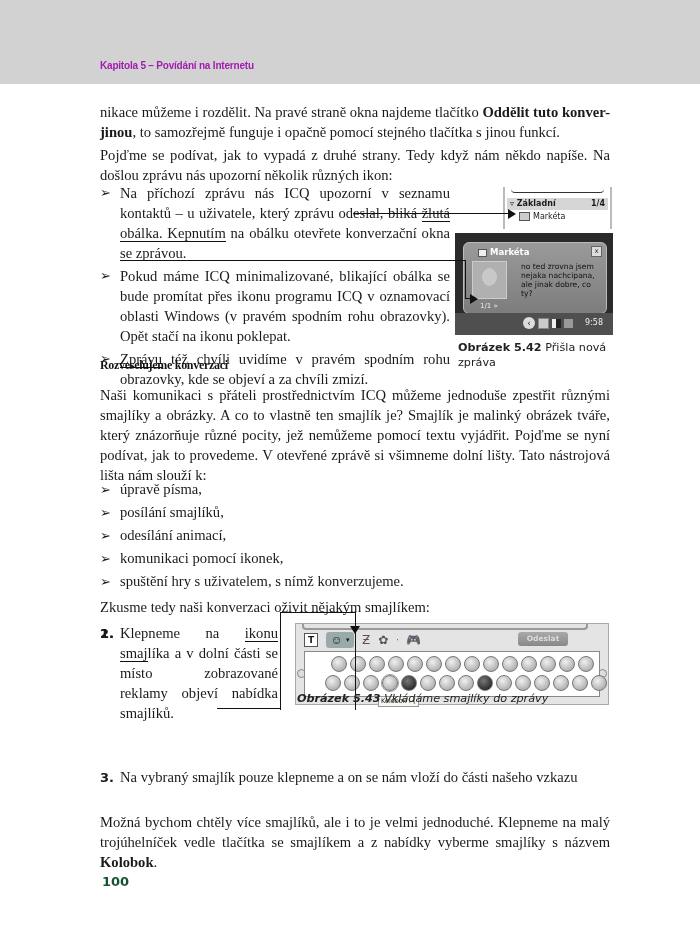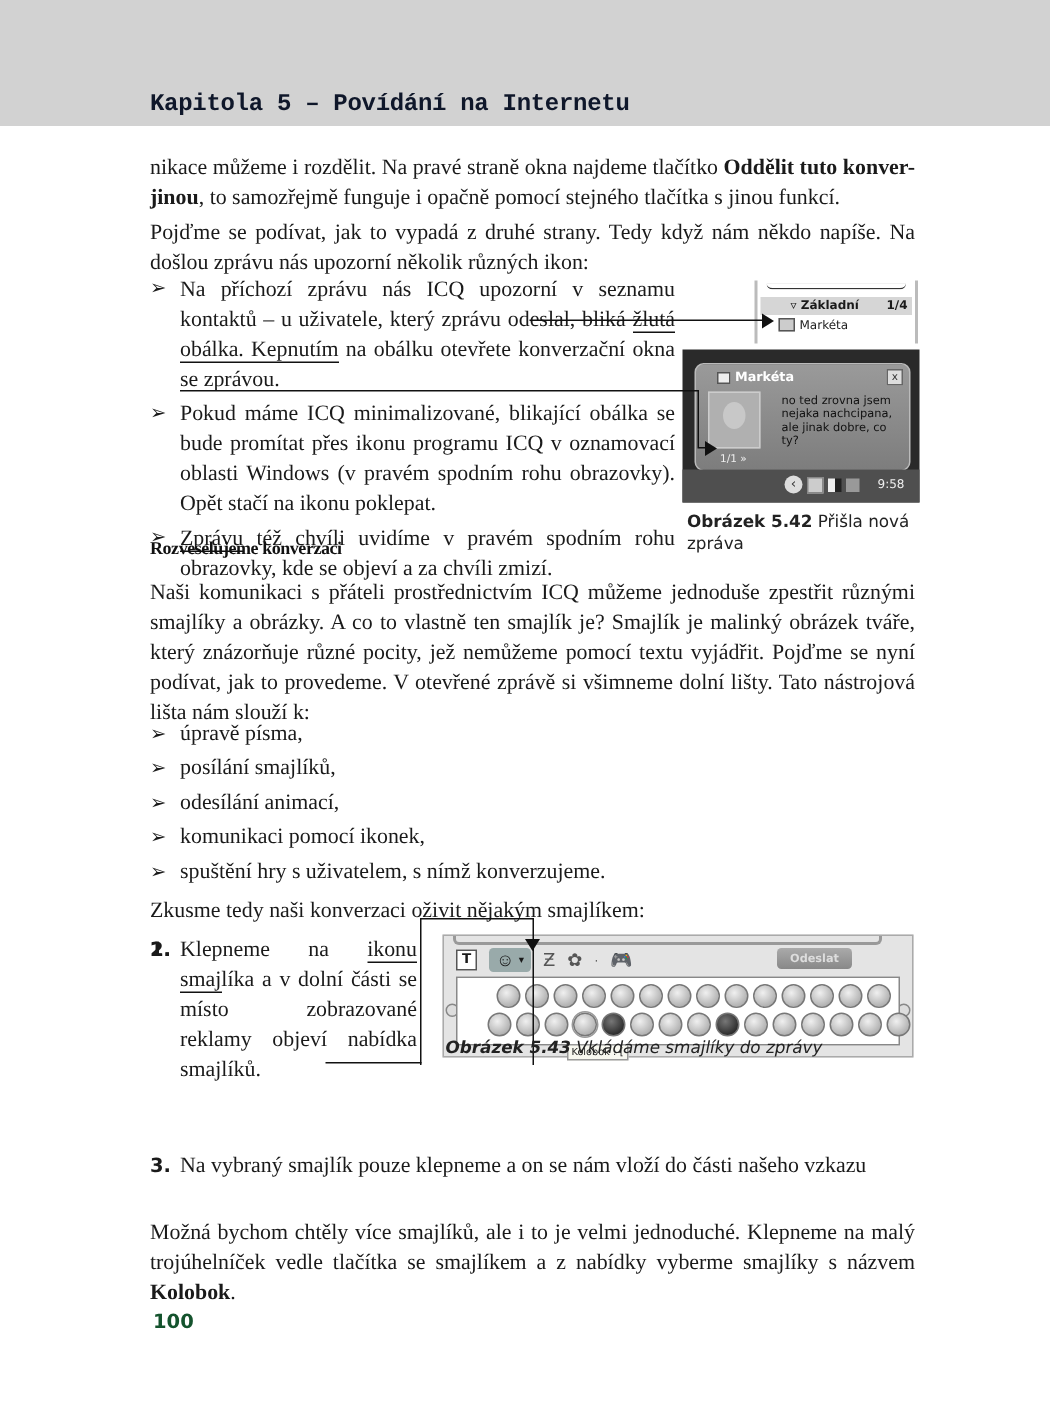--- a/index.html
+++ b/index.html
@@ -1,20 +1,20 @@
 <!DOCTYPE html>
 <html><head>
   <meta charset="utf-8">
   <style>
     html, body { margin:0; padding:0; }
     body { width:700px; height:943px; background:#ffffff; position:relative; overflow:hidden;
       font-family:"Liberation Serif", "DejaVu Serif", serif; color:#1a1a1a; }
     .header-band { position:absolute; left:0; top:0; width:700px; height:84px; background:#d2d2d2; }
-    .chapter-title { position:absolute; left:100px; top:60px; font-family:Liberation Mono, monospace;
-      font-weight:bold; font-size:16px; color:#0f172a; letter-spacing:-0.2px; }
+    .chapter-title { position:absolute; left:100px; top:60px; font-family:Liberation Sans, sans-serif;
+      font-weight:bold; font-size:10px; color:#a21caf; letter-spacing:-0.2px; }
     .body-text { position:absolute; left:100px; font-size:14.6px; line-height:20px; text-align:justify; }
     .p { margin:0; }
     b { font-weight:bold; }
     u.ul { text-decoration:none; border-bottom:1.6px solid #111; }
     .bullets { list-style:none; margin:0; padding:0; }
     .bullets li { position:relative; padding-left:20px; }
     .bullets li .arrow { position:absolute; left:0; top:0; font-family:"DejaVu Sans", sans-serif; font-size:13px; }
     .h2 { position:absolute; left:100px; top:358px; font-family:Liberation Serif, serif; font-weight:bold;
       font-size:12px; color:#111; letter-spacing:-0.3px; }
     .caption { font-family:"DejaVu Sans", "Liberation Sans", sans-serif; font-size:11.2px; color:#222; line-height:15px; }
@@ -22,21 +22,21 @@
     .num { font-family:"DejaVu Sans", "Liberation Sans", sans-serif; font-weight:bold; font-size:13px; position:absolute; left:0; top:1px; }
     .olist { list-style:none; margin:0; padding:0; }
     .olist li { position:relative; padding-left:20px; }
     .page-number { position:absolute; left:102px; top:874px; font-family:"DejaVu Sans", "Liberation Sans", sans-serif;
       font-weight:bold; font-size:13px; color:#14532d; }
     
     .contact-panel { position:absolute; left:503px; top:187px; width:105px; height:42px; background:#fff;
       border-left:2px solid #bbb; border-right:2px solid #bbb; }
     .contact-panel .top-line { position:absolute; left:6px; right:6px; top:2px; height:3px; border-bottom:1px solid #333; border-radius:0 0 4px 4px; }
     .contact-group { position:absolute; left:2px; right:2px; top:11px; height:12px; background:#d6d6d6;
-      font-family:"DejaVu Sans", sans-serif; font-weight:bold; font-size:8px; line-height:12px; padding-left:20px; }
+      font-family:"DejaVu Sans", sans-serif; font-weight:bold; font-size:8px; line-height:12px; padding-left:3px; }
     .contact-group .cnt { position:absolute; right:3px; top:0; }
     .contact-item { position:absolute; left:14px; top:25px; font-family:"DejaVu Sans", sans-serif; font-size:8px; }
     .env { display:inline-block; width:9px; height:7px; border:1px solid #555; background:#ccc; vertical-align:middle; margin-right:3px; }
     .notify { position:absolute; left:455px; top:233px; width:158px; height:102px; background:#2a2a2a; }
     .notify-win { position:absolute; left:8px; top:9px; width:142px; height:70px; background:linear-gradient(#9a9a9a,#7d7d7d);
       border-radius:6px; border:1px solid #bbb; }
     .notify-title { position:absolute; left:14px; top:4px; color:#fff; font-family:"DejaVu Sans", sans-serif; font-weight:bold; font-size:8.5px; }
     .notify-close { position:absolute; right:4px; top:3px; width:9px; height:9px; background:#ddd; border:1px solid #666;
       font-size:7px; line-height:8px; text-align:center; color:#333; font-family:"DejaVu Sans", sans-serif; }
     .avatar { position:absolute; left:8px; top:18px; width:33px; height:36px; background:#b0b0b0; border:1px solid #ccc; }

